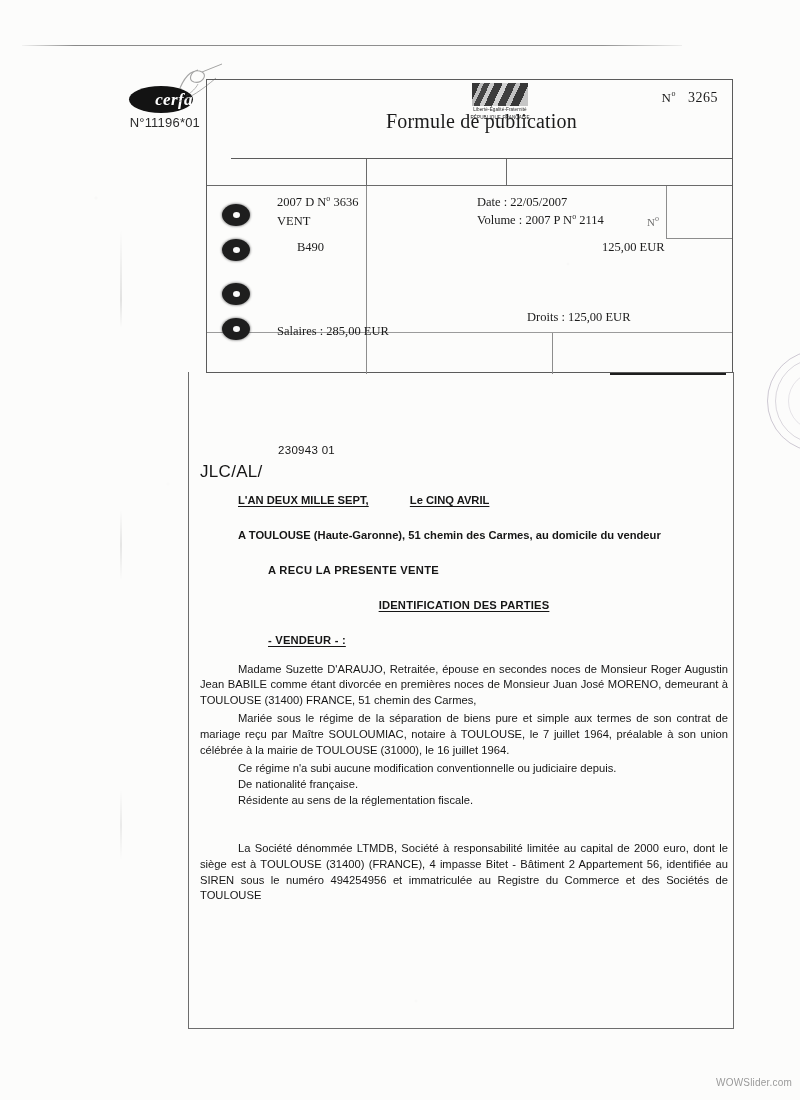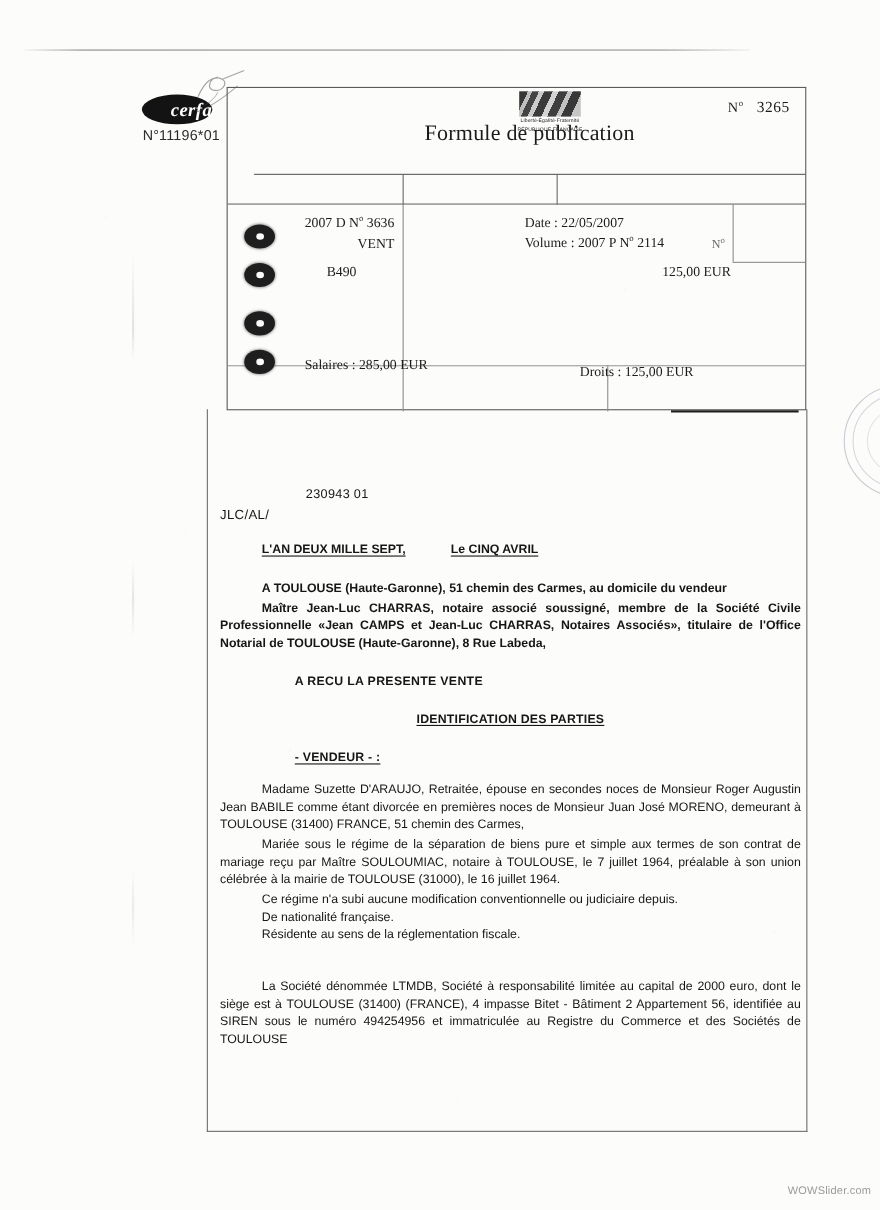--- a/index.html
+++ b/index.html
@@ -67,28 +67,28 @@
   #vdiv-c{left:159px;top:106px;height:188px;background:#8d8d8d;}
   #vdiv-d{left:345px;top:252px;height:42px;background:#8d8d8d;}
   #vdiv-e{left:459px;top:106px;height:52px;background:#8d8d8d;}
   .hdiv{position:absolute;height:1.1px;background:#6a6a6a;}
   #hdiv-1{left:0;right:0;top:105px;}
   #hdiv-2{left:459px;right:0;top:158px;background:#8d8d8d;}
   #hdiv-3{left:0;right:0;top:252px;background:#9b9b9b;}
   #stamp-rule{position:absolute;left:403px;top:293px;width:116px;height:2.4px;background:#1d1d1d;}
 
   .tcell{position:absolute;font-size:12.5px;line-height:1.5;}
-  #dep-ref{left:70px;top:113px;text-align:right;}
+  #dep-ref{left:70px;top:113px;}
   #dep-b490{left:90px;top:158px;}
   #dep-salaires{left:70px;top:242px;}
   #dat-date{left:270px;top:113px;}
   #dat-volume{left:270px;top:131px;}
   #dat-n{left:440px;top:133px;font-size:11px;color:#6e6e6e;}
   #dat-amount{left:395px;top:158px;}
-  #dat-droits{left:320px;top:249px;}
+  #dat-droits{left:320px;top:228px;}
   .sup{vertical-align:super;font-size:8px;}
 
   
   .punch{position:absolute;width:28px;height:22px;border-radius:50%;
     background:#1e1e1e;display:flex;align-items:center;justify-content:center;
     box-shadow:0 0 2px 1px rgba(30,30,30,.35);}
   .punch::after{content:"";width:7px;height:6px;border-radius:50%;background:#fafafa;}
   #punch-1{left:222px;top:204px;}
   #punch-2{left:222px;top:239px;}
   #punch-3{left:222px;top:283px;}
@@ -102,21 +102,21 @@
   #notary-stamp::after{content:"";position:absolute;left:20px;top:20px;right:20px;bottom:20px;
     border:1px solid rgba(95,80,115,.14);border-radius:50%;}
 
   
   #body-frame{position:absolute;left:188px;top:372px;width:546px;height:657px;
     border:1.1px solid #6d6d6d;border-top:none;box-sizing:border-box;}
 
   #doc-body{position:absolute;left:200px;top:380px;width:528px;
     font-family:"Liberation Sans",sans-serif;font-size:11.2px;color:#161616;line-height:1.42;}
   .ref-num{position:absolute;left:78px;top:62px;font-size:11.5px;letter-spacing:.3px;}
-  .initials{position:absolute;left:0px;top:80px;font-size:12px;letter-spacing:.3px;}
+  .initials{position:absolute;left:0px;top:80px;font-size:17px;letter-spacing:.3px;}
 
   .blk{margin:0;}
   .u{text-decoration:underline;text-underline-offset:2px;}
   .b{font-weight:bold;}
   p.para{margin:0;text-align:justify;text-justify:inter-word;}
   .indent{text-indent:38px;}
   .ctr{text-align:center;}
   .head-line{font-weight:bold;letter-spacing:.3px;}
   .sec-head{font-weight:bold;letter-spacing:.2px;}
   .gap-m{height:13px;}
@@ -199,21 +199,20 @@
 
   <div id="doc-body">
     <div class="ref-num">230943 01</div>
     <div class="initials">JLC/AL/</div>
 
     <div style="height:110px"></div>
 
     <div class="blk u b" style="margin-left:38px;display:inline-block">L'AN DEUX MILLE SEPT,</div>
     <div class="blk u b" style="margin-left:38px;display:inline-block;margin-top:3px">Le CINQ AVRIL</div>
     <p class="para indent b" style="margin-top:19px">A TOULOUSE (Haute-Garonne), 51 chemin des Carmes, au domicile du vendeur</p>
-    <p class="para indent b" style="margin-top:2px">Maître Jean-Luc CHARRAS, notaire associé soussigné, membre de la Société Civile Professionnelle «Jean CAMPS et Jean-Luc CHARRAS, Notaires Associés», titulaire de l'Office Notarial de TOULOUSE (Haute-Garonne), 8 Rue Labeda,</p>
 
     <div class="gap-l"></div>
     <div class="head-line" style="margin-left:68px">A RECU LA PRESENTE VENTE</div>
 
     <div class="gap-l"></div>
     <div class="sec-head u ctr">IDENTIFICATION DES PARTIES</div>
 
     <div class="gap-l"></div>
     <div class="sec-head u" style="margin-left:68px">- VENDEUR - :</div>
 

